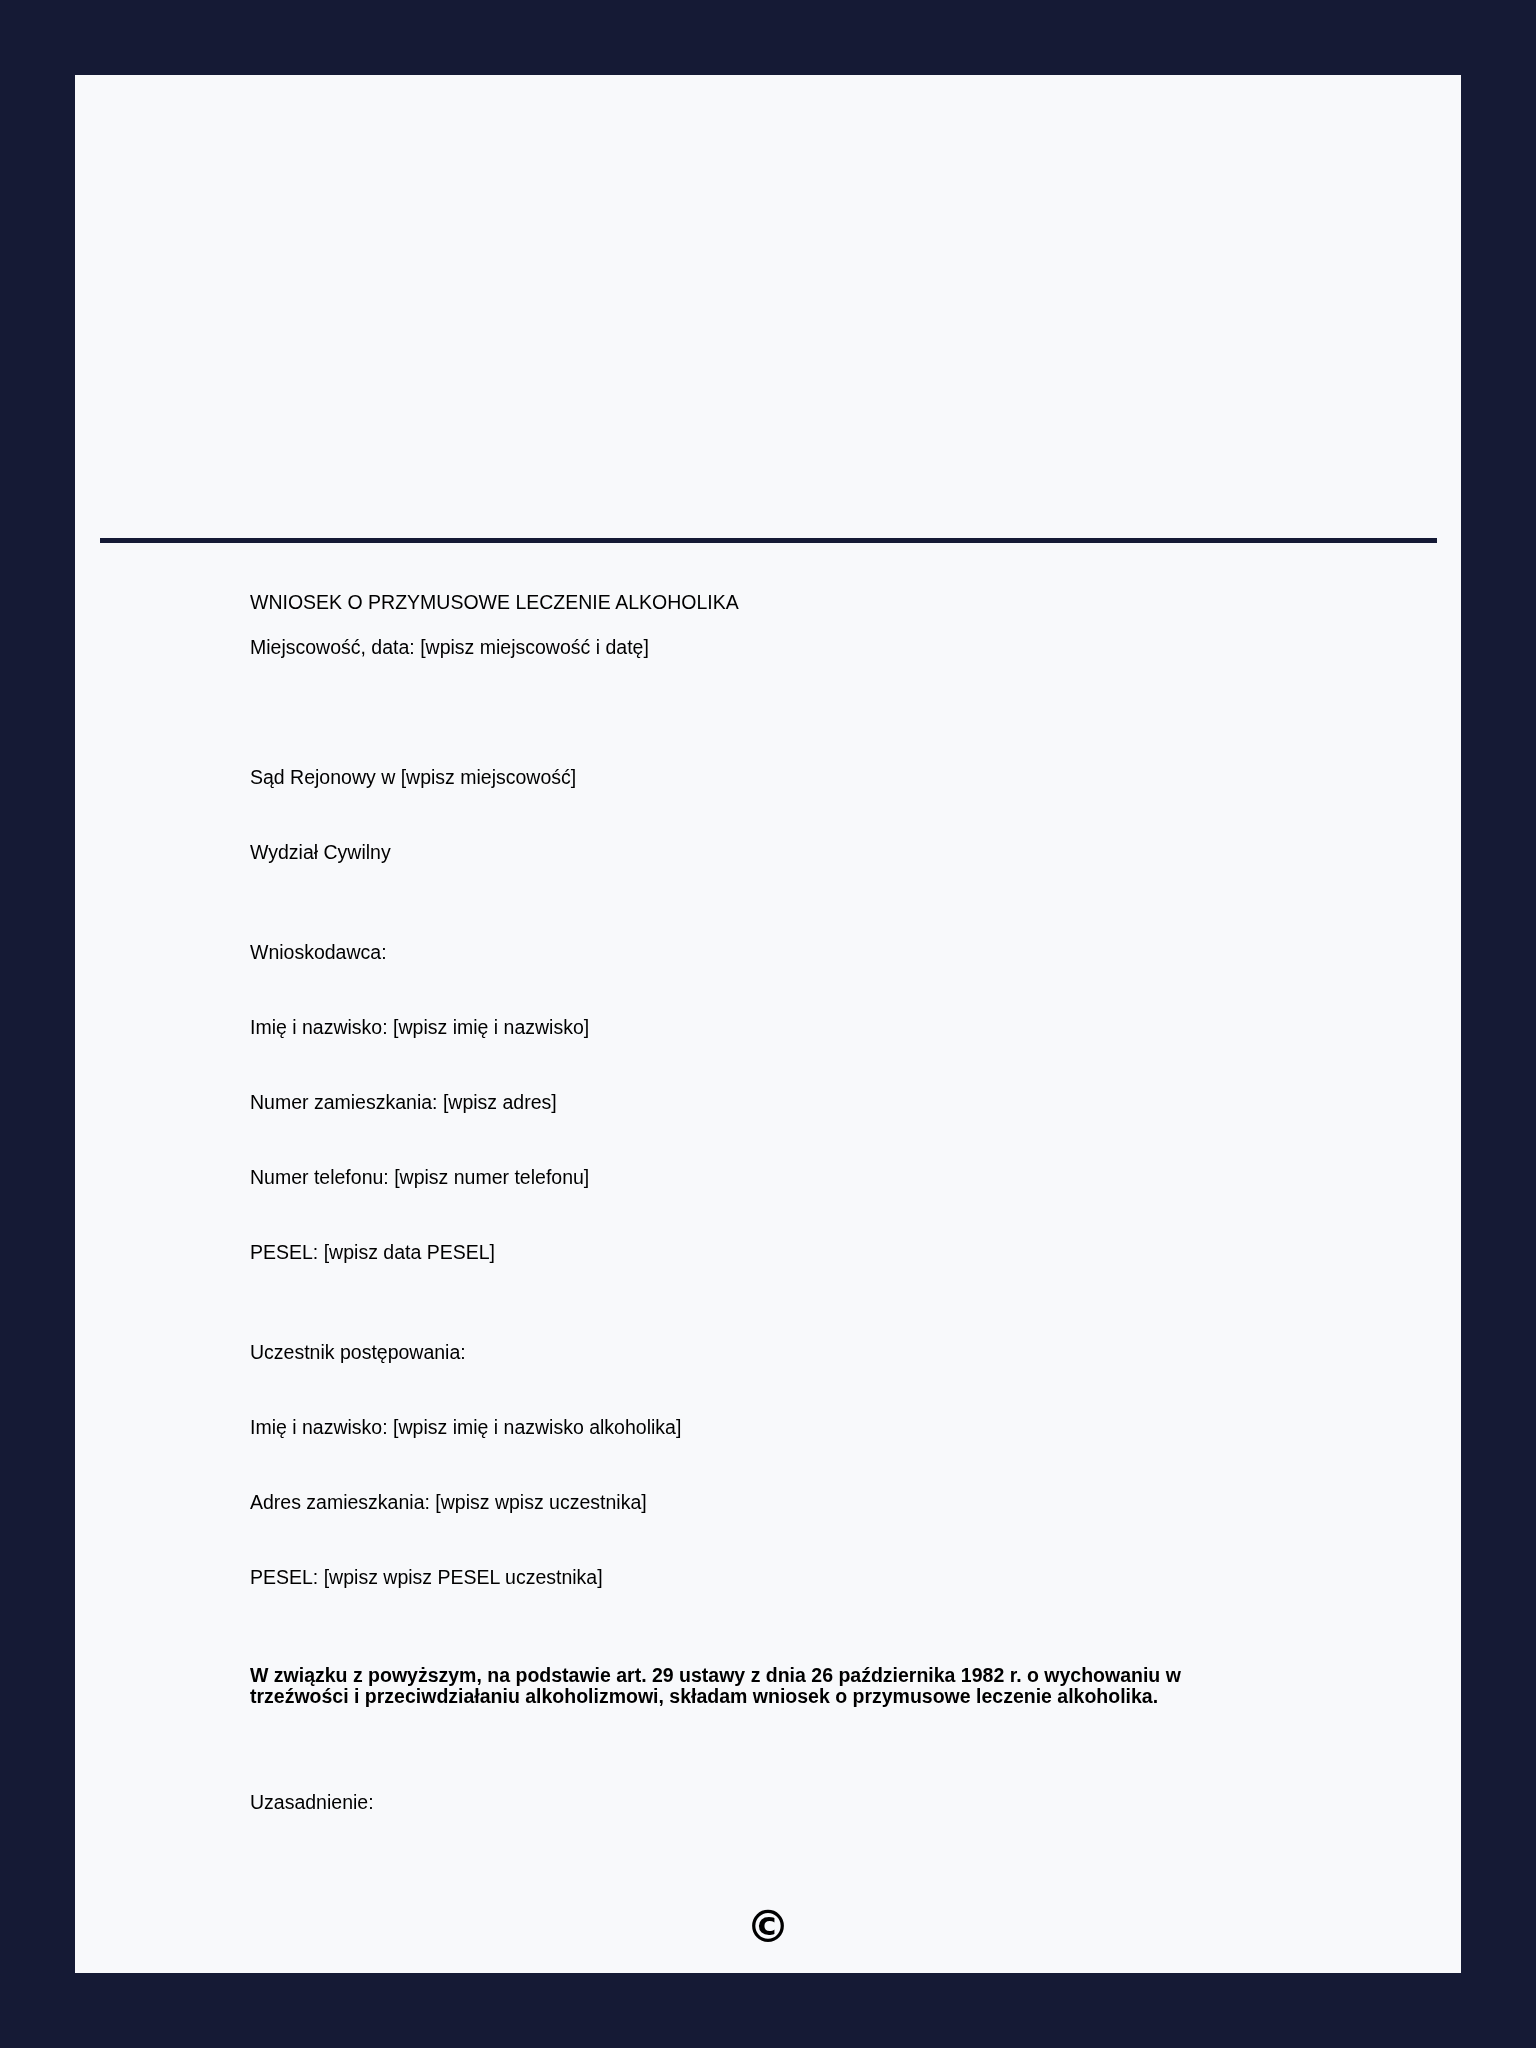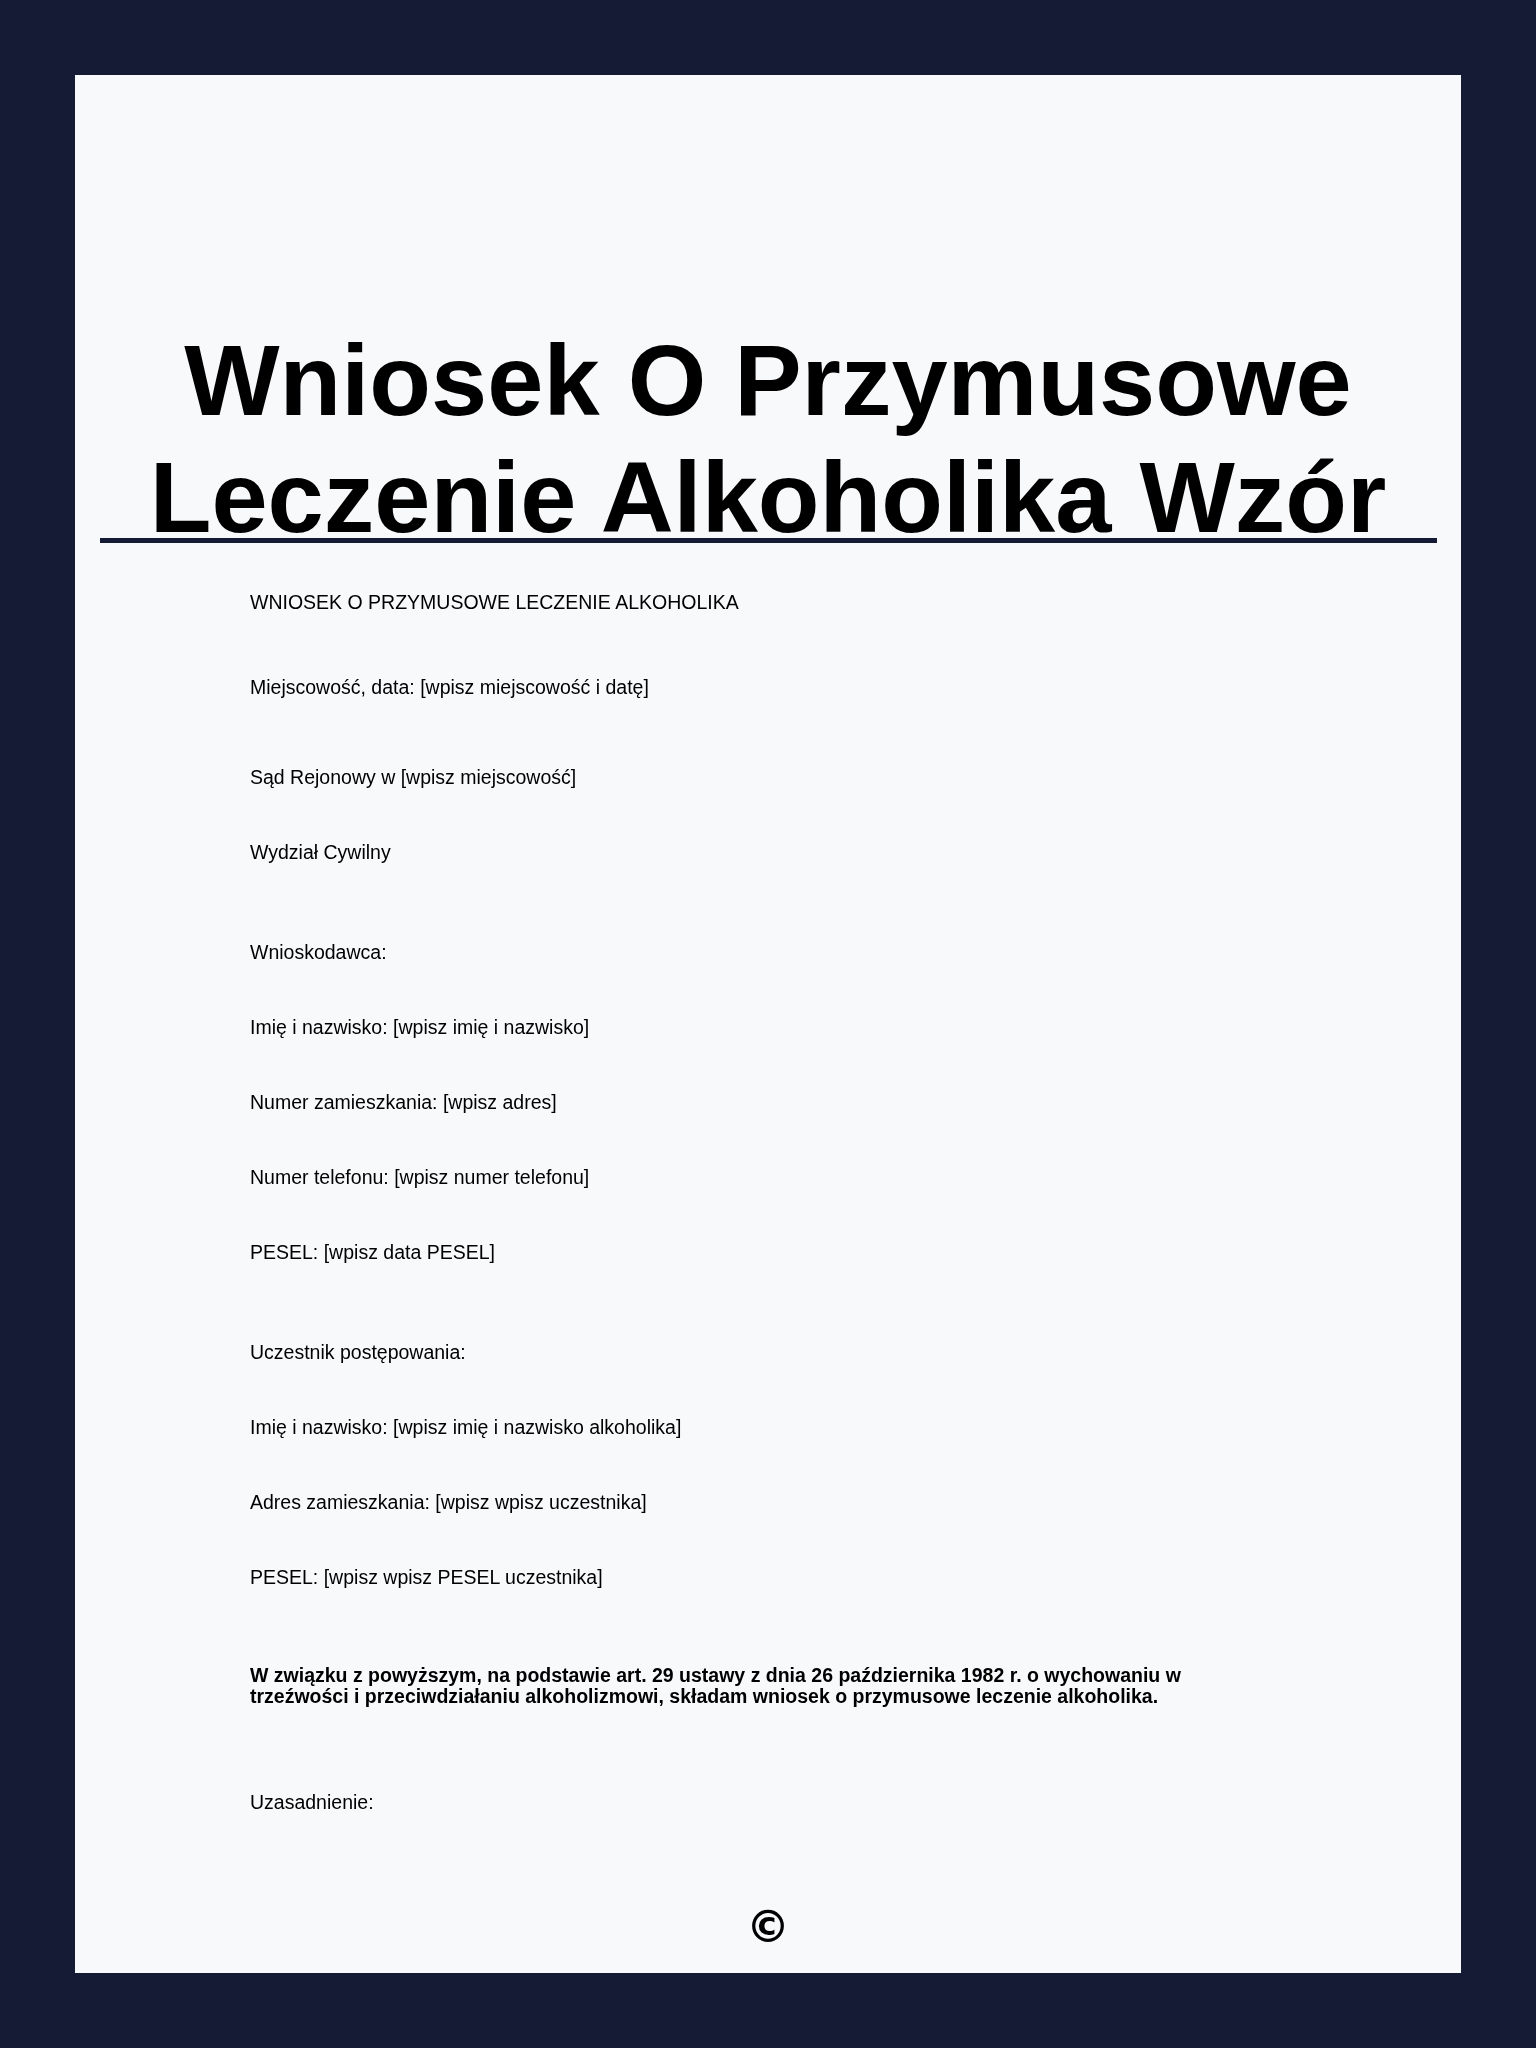--- a/index.html
+++ b/index.html
@@ -72,30 +72,26 @@
       font-family: "DejaVu Sans", sans-serif;
       font-weight: bold;
       font-size: 44px;
       line-height: 50px;
     }
   </style>
 </head>
 <body>
 
 <div class="page">
-  <h1 class="title">
-    <span>Wniosek O Przymusowe</span>
-    <span>Leczenie Alkoholika Wzór</span>
-  </h1>
 
   <div class="divider"></div>
 
   <div class="body">
     <div class="line" style="top:515px">WNIOSEK O PRZYMUSOWE LECZENIE ALKOHOLIKA</div>
-    <div class="line" style="top:600px">Miejscowość, data: [wpisz miejscowość i datę]</div>
+    <div class="line" style="top:560px">Miejscowość, data: [wpisz miejscowość i datę]</div>
     <div class="line" style="top:690px">Sąd Rejonowy w [wpisz miejscowość]</div>
     <div class="line" style="top:765px">Wydział Cywilny</div>
 
     <div class="line" style="top:865px">Wnioskodawca:</div>
     <div class="line" style="top:940px">Imię i nazwisko: [wpisz imię i nazwisko]</div>
     <div class="line" style="top:1015px">Numer zamieszkania: [wpisz adres]</div>
     <div class="line" style="top:1090px">Numer telefonu: [wpisz numer telefonu]</div>
     <div class="line" style="top:1165px">PESEL: [wpisz data PESEL]</div>
 
     <div class="line" style="top:1265px">Uczestnik postępowania:</div>

